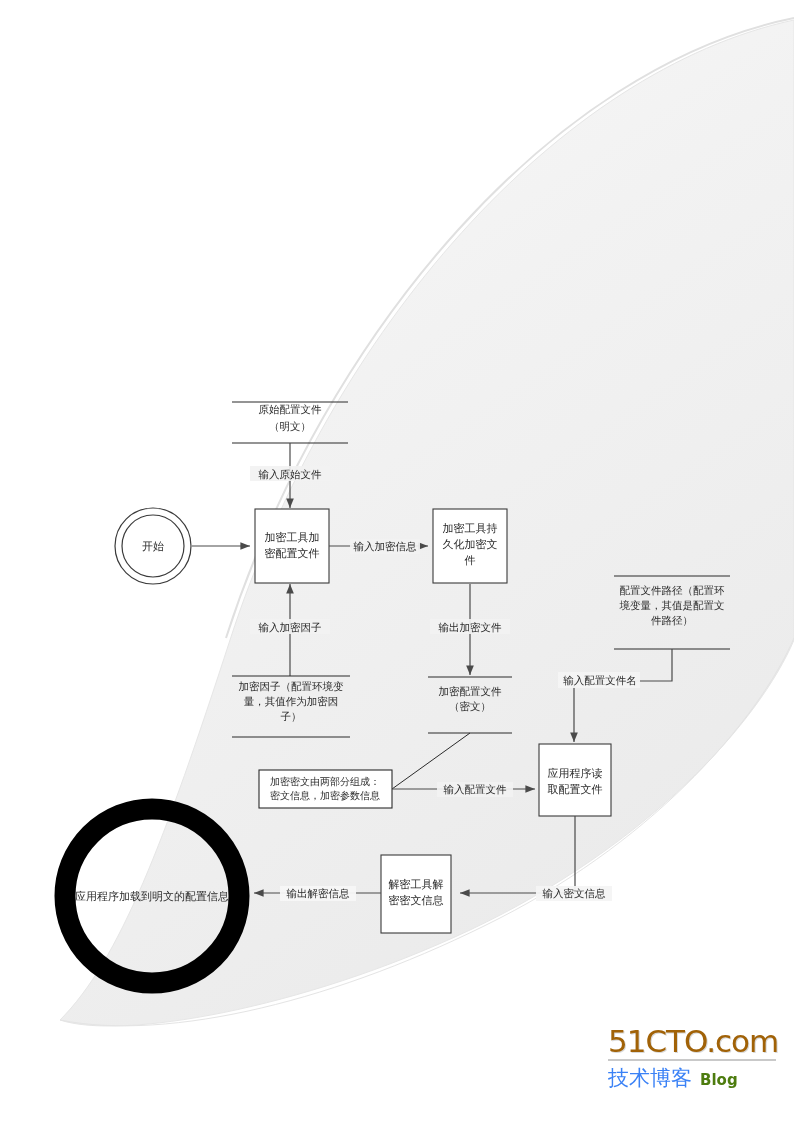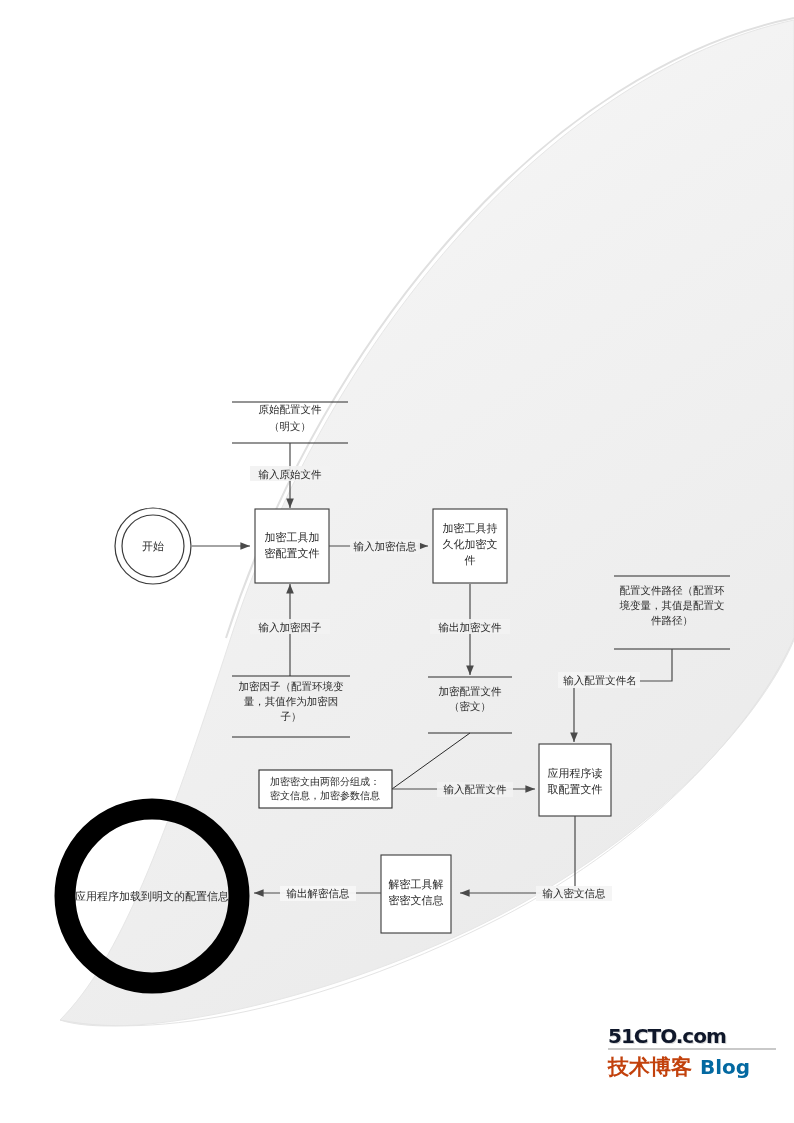--- a/index.html
+++ b/index.html
@@ -95,48 +95,48 @@
   #watermark {
     position: absolute;
     right: 18px;
     bottom: 22px;
     width: 168px;
     height: 62px;
     user-select: none;
   }
   #wm-top {
     font-family: "DejaVu Sans", sans-serif;
-    font-weight: bold;
-    font-size: 20px;
+    font-weight: normal;
+    font-size: 31px;
     letter-spacing: -1px;
-    color: #0f172a;
+    color: #a16207;
     line-height: 1;
     text-shadow: 1px 1px 0 #d8d8d8;
   }
   #wm-rule {
     height: 2px;
     background: #c9c9c9;
     margin: 2px 0 3px 0;
   }
   #wm-bot {
     display: flex;
     align-items: baseline;
     gap: 8px;
   }
   #wm-cn {
     font-family: "DejaVu Sans", sans-serif;
-    font-weight: bold;
+    font-weight: normal;
     font-size: 21px;
-    color: #c2410c;
+    color: #3b82f6;
   }
   #wm-blog {
     font-family: "DejaVu Sans", sans-serif;
     font-weight: bold;
-    font-size: 20px;
-    color: #0369a1;
+    font-size: 15px;
+    color: #4d7c0f;
   }
 </style>
 </head>
 <body>
 
 <div id="page">
 
   <svg id="bg-svg" viewBox="0 0 794 1123" xmlns="http://www.w3.org/2000/svg">
     <defs>
       <linearGradient id="swooshGrad" x1="0" y1="0" x2="0.5" y2="1">

